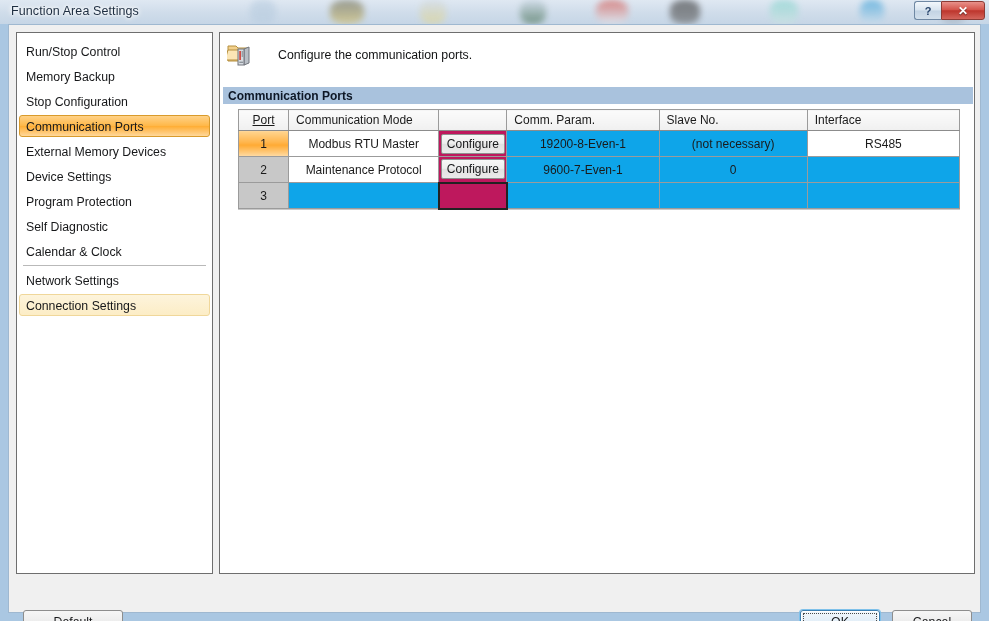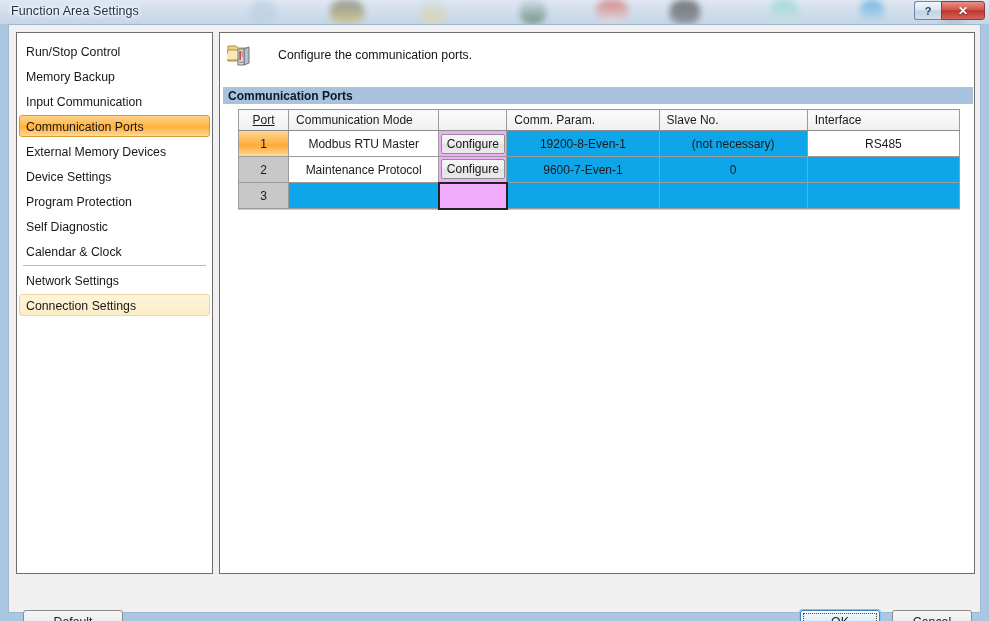--- a/index.html
+++ b/index.html
@@ -223,21 +223,21 @@
     color: #1a1a1a;
   }
   .grid thead th.th-center { text-align: center; padding-left: 0; text-decoration: underline; }
   .cell { text-align: center; background: #0ea5e9; }
   .cell.white { background: #ffffff; }
   .cell.port { text-align: center; background: #c8c8c8; }
   .cell.port.sel {
     background: linear-gradient(to bottom, #ffd48e 0%, #ffb44a 45%, #ffaa33 55%, #ffdca6 100%);
   }
   .cell.btncell {
-    background: #f0abfc;
+    background: #be185d;
     text-align: center;
     padding: 0;
   }
   .cell.btncell.focused {
     border: 2px solid #222222;
   }
   .cfg-btn {
     display: inline-block;
     width: 64px;
     height: 20px;
@@ -308,21 +308,21 @@
       <div class="cap-btn cap-close">✕</div>
     </div>
   </div>
 
   <div class="win-body">
     <div class="win-inner">
 
       <div class="nav-panel">
         <div class="nav-item"><span>Run/Stop Control</span></div>
         <div class="nav-item"><span>Memory Backup</span></div>
-        <div class="nav-item"><span>Input Communication</span></div>
+        <div class="nav-item"><span>Stop Configuration</span></div>
         <div class="nav-item selected"><span>Communication Ports</span></div>
         <div class="nav-item"><span>External Memory Devices</span></div>
         <div class="nav-item"><span>Device Settings</span></div>
         <div class="nav-item"><span>Program Protection</span></div>
         <div class="nav-item"><span>Self Diagnostic</span></div>
         <div class="nav-item"><span>Calendar &amp; Clock</span></div>
         <div class="nav-sep"></div>
         <div class="nav-item"><span>Network Settings</span></div>
         <div class="nav-item hovered"><span>Connection Settings</span></div>
       </div>

